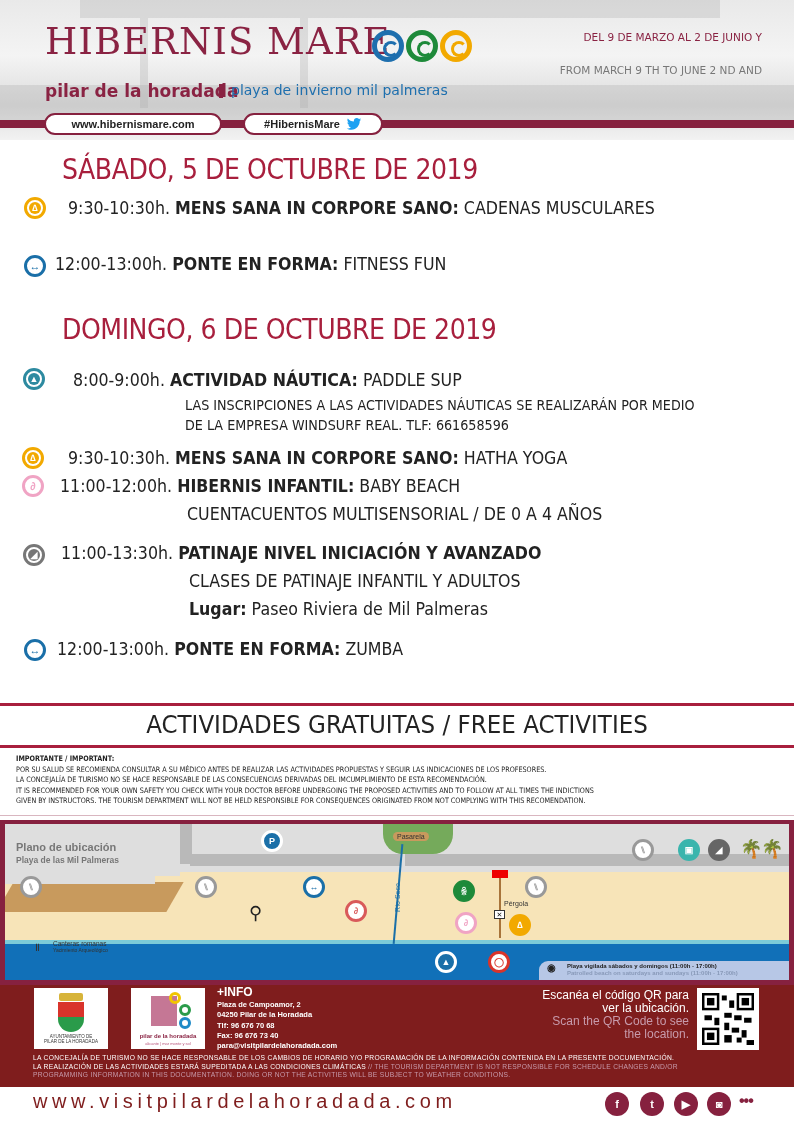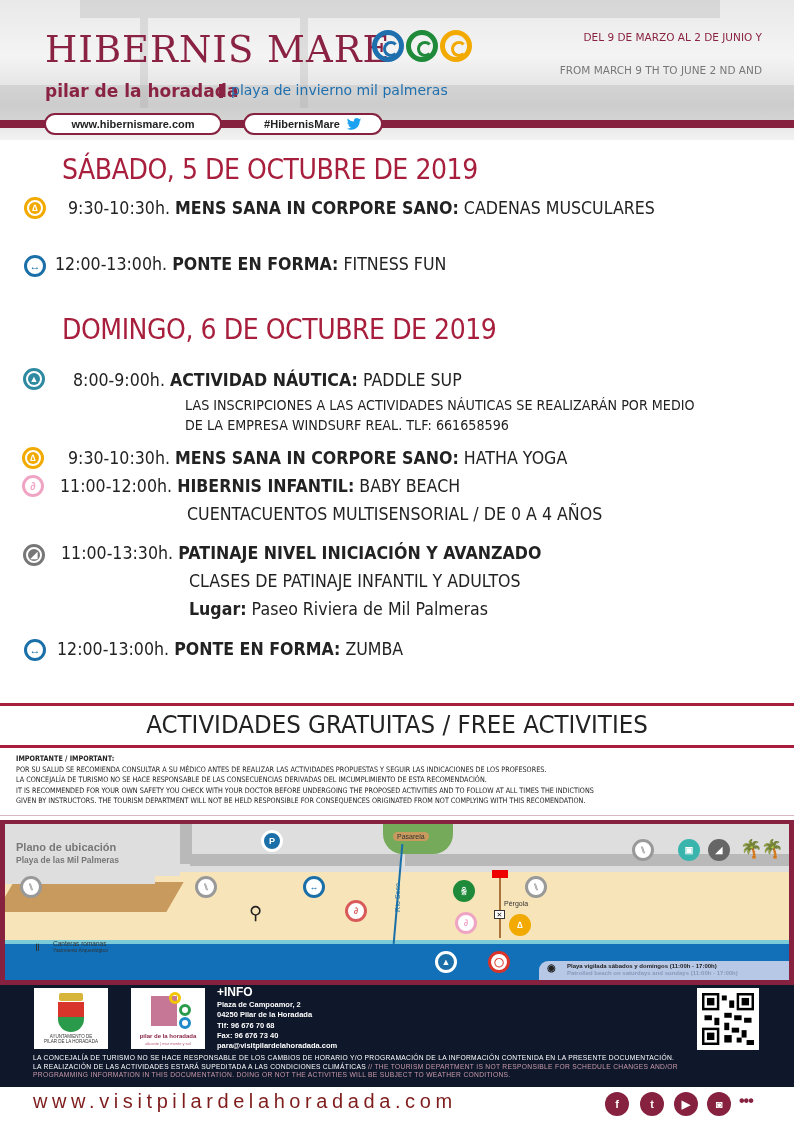--- a/index.html
+++ b/index.html
@@ -2,21 +2,21 @@
 <html><head>
 <meta charset="utf-8">
 <style>
   * { box-sizing: border-box; margin: 0; padding: 0; }
   body { width: 794px; height: 1123px; background: #fff; font-family: "Liberation Sans", sans-serif; position: relative; overflow: hidden; color: #222; }
   .abs { position: absolute; }
 
   
   .header { left: 0; top: 0; width: 794px; height: 140px; background: linear-gradient(180deg, #e9e9e9 0%, #f4f4f4 40%, #dcdcdc 75%, #f2f2f2 100%); overflow: hidden; }
   .header .bg-shape { position: absolute; background: rgba(180,180,180,0.35); }
-  .brand-title { left: 45px; top: 28px; font-family: "DejaVu Serif", serif; font-size: 37px; letter-spacing: 1px; color: #8a2343; font-weight: normal; }
+  .brand-title { left: 45px; top: 20px; font-family: "DejaVu Serif", serif; font-size: 37px; letter-spacing: 1px; color: #8a2343; font-weight: normal; }
   .spirals { left: 372px; top: 30px; display: flex; gap: 2px; }
   .spiral { width: 32px; height: 32px; border-radius: 50%; border: 5px solid; position: relative; }
   .spiral::after { content: ""; position: absolute; left: 6px; top: 6px; width: 10px; height: 10px; border-radius: 50%; border: 3px solid; border-color: inherit; border-right-color: transparent; }
   .brand-sub { left: 45px; top: 81px; font-size: 17px; color: #8a2343; font-weight: bold; font-family: "DejaVu Sans", sans-serif; }
   .brand-sep { left: 219px; top: 84px; width: 4px; height: 14px; background: #8a2343; }
   .brand-tag { left: 231px; top: 82px; font-size: 14px; color: #1e6fae; font-family: "DejaVu Sans", sans-serif; }
   .dates-es { right: 32px; top: 30px; text-align: right; font-size: 10.5px; color: #8a2343; line-height: 15px; font-family: "DejaVu Sans", sans-serif; }
   .dates-en { right: 32px; top: 63px; text-align: right; font-size: 10.5px; color: #777; line-height: 15px; font-family: "DejaVu Sans", sans-serif; }
   .header-bar { left: 0; top: 120px; width: 794px; height: 8px; background: #86213f; }
   .pill { top: 113px; height: 22px; background: #fff; border: 2px solid #86213f; border-radius: 11px; font-size: 11px; font-weight: bold; color: #222; display: flex; align-items: center; justify-content: center; gap: 6px; }
@@ -47,21 +47,21 @@
   .map-sea { position: absolute; left: 0; top: 120px; width: 784px; height: 36px; background: #1170b8; }
   .map-sea-edge { position: absolute; left: 0; top: 116px; width: 784px; height: 5px; background: #7ccbd8; }
   .map-title { position: absolute; left: 11px; top: 17px; font-size: 11px; font-weight: bold; color: #777; line-height: 13px; }
   .map-title .t2 { font-size: 8.5px; }
   .map-icon { position: absolute; width: 22px; height: 22px; border-radius: 50%; border: 3px solid; background: #fff; display: flex; align-items: center; justify-content: center; font-size: 9px; font-weight: bold; }
   .map-label { position: absolute; font-size: 7px; color: #333; }
   .patrol { position: absolute; left: 534px; top: 137px; width: 250px; height: 19px; background: #b7c7e6; border-radius: 9px 0 0 0; font-size: 6px; line-height: 7px; padding: 2px 0 0 28px; color: #222; font-weight: bold; }
   .patrol .en { color: #8899b8; }
 
   
-  .footer { left: 0; top: 985px; width: 794px; height: 102px; background: #0f172a; }
+  .footer { left: 0; top: 985px; width: 794px; height: 102px; background: #7f1d1d; }
   .logo-box { position: absolute; top: 3px; width: 74px; height: 61px; background: #fff; }
   .info-title { position: absolute; left: 217px; top: 0; font-size: 12px; font-weight: bold; color: #fff; }
   .info-lines { position: absolute; left: 217px; top: 15px; font-size: 7.5px; line-height: 10.3px; color: #fff; font-weight: bold; }
   .qr-text { position: absolute; right: 105px; top: 4px; text-align: right; font-size: 12px; line-height: 13px; color: #fff; }
   .qr-text .en { color: #c79aab; }
   .qr-box { position: absolute; left: 697px; top: 3px; width: 62px; height: 62px; background: #fff; padding: 5px; }
   .disclaimer { position: absolute; left: 33px; top: 69px; font-size: 6.7px; line-height: 8.5px; color: #fff; letter-spacing: 0.3px; white-space: nowrap; }
   .disclaimer .en { color: #c79aab; }
   .site-url { left: 33px; top: 1090px; font-size: 20px; color: #7f1d1d; letter-spacing: 4.6px; font-family: "Liberation Sans", sans-serif; }
   .social { top: 1092px; width: 24px; height: 24px; border-radius: 50%; background: #86213f; color: #fff; font-size: 11px; font-weight: bold; display: flex; align-items: center; justify-content: center; }
@@ -264,20 +264,26 @@
     <div style="position:absolute;left:0;top:53px;width:74px;font-size:4px;text-align:center;color:#b7557b;">alicante | mar monte y sol</div>
   </div>
   <div class="info-title">+INFO</div>
   <div class="info-lines">
     <div>Plaza de Campoamor, 2</div>
     <div>04250 Pilar de la Horadada</div>
     <div>Tlf: 96 676 70 68</div>
     <div>Fax: 96 676 73 40</div>
     <div>para@visitpilardelahoradada.com</div>
   </div>
+  <div class="qr-text">
+    <div>Escanéa el código QR para</div>
+    <div>ver la ubicación.</div>
+    <div class="en">Scan the QR Code to see</div>
+    <div class="en">the location.</div>
+  </div>
   <div class="qr-box">
     <svg viewBox="0 0 21 21" width="52" height="52">
       <rect x="0" y="0" width="7" height="7" fill="#000"></rect>
         <rect x="1" y="1" width="5" height="5" fill="#fff"></rect>
         <rect x="2" y="2" width="3" height="3" fill="#000"></rect>
       <rect x="14" y="0" width="7" height="7" fill="#000"></rect>
         <rect x="15" y="1" width="5" height="5" fill="#fff"></rect>
         <rect x="16" y="2" width="3" height="3" fill="#000"></rect>
       <rect x="0" y="14" width="7" height="7" fill="#000"></rect>
         <rect x="1" y="15" width="5" height="5" fill="#fff"></rect>

